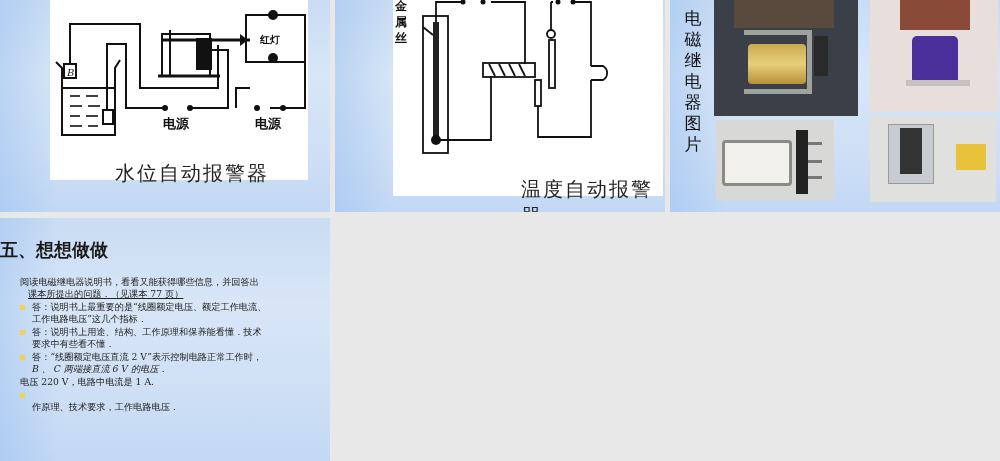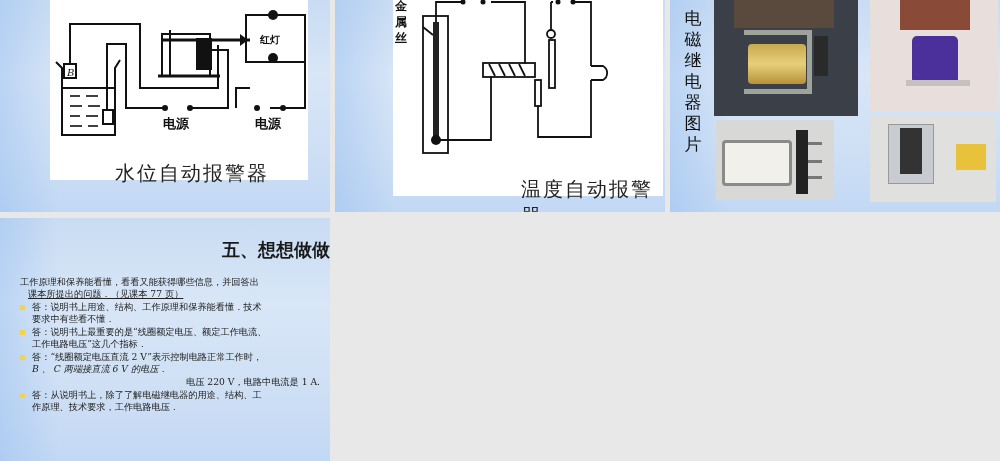--- a/index.html
+++ b/index.html
@@ -11,21 +11,21 @@
   #s1 { left: 0; top: 0; width: 330px; height: 212px; }
   #s2 { left: 335px; top: 0; width: 330px; height: 212px; }
   #s3 { left: 670px; top: 0; width: 330px; height: 212px; }
   #s4 { left: 0; top: 218px; width: 330px; height: 243px; }
   .diagram { position: absolute; background: #ffffff; }
   .cap { position: absolute; font-family: Liberation Serif, serif; font-size: 20px; color: #222; letter-spacing: 2px; }
   .lbl { position: absolute; font-family: "DejaVu Sans", sans-serif; font-weight: bold; color: #111; }
   .vtitle { position: absolute; left: 12px; top: 8px; width: 22px; font-size: 17px; line-height: 21px; color: #111; text-align: center; }
   .vtitle span { display: block; }
   .photo { position: absolute; }
-  .s4-title { position: absolute; left: 0; width: 330px; top: 20px; text-align: right; font-size: 18px; font-weight: bold; color: #1a1a1a; font-family: "DejaVu Serif", serif; }
+  .s4-title { position: absolute; left: 0; width: 330px; top: 20px; text-align: left; font-size: 18px; font-weight: bold; color: #1a1a1a; font-family: "DejaVu Serif", serif; }
   .s4-body { position: absolute; left: 20px; top: 58px; width: 300px; font-family: "DejaVu Serif", serif; font-size: 9.2px; line-height: 12px; color: #222; }
   .para { margin-bottom: 1px; }
   .para.intro { text-indent: 0; padding-left: 0; }
   .para .cont { display: block; padding-left: 8px; text-decoration: underline; }
   .bullet { position: relative; padding-left: 12px; }
   .bullet .mark { position: absolute; left: 0; top: 4px; width: 5px; height: 5px; background: #f2d34a; }
   .indent2 { padding-left: 36px; }
 </style>
 </head>
 <body>
@@ -151,40 +151,40 @@
     <div style="position:absolute; left:18px; top:8px; width:46px; height:60px; background:#c8ccd0; border:1px solid #999;"></div>
     <div style="position:absolute; left:30px; top:12px; width:22px; height:46px; background:#333;"></div>
     <div style="position:absolute; left:86px; top:28px; width:30px; height:26px; background:#e8c23a;"></div>
   </div>
 </div>
 
 <div class="slide" id="s4">
   <div class="s4-title">五、想想做做</div>
   <div class="s4-body">
     <div class="para intro">
-      <span>工作原理和保养能看懂，看看又能获得哪些信息，并回答出</span>
+      <span>阅读电磁继电器说明书，看看又能获得哪些信息，并回答出</span>
       <span class="cont">课本所提出的问题．（见课本 77 页）</span>
+    </div>
+    <div class="para bullet">
+      <span class="mark"></span>
+      <span>答：说明书上最重要的是“线圈额定电压、额定工作电流、</span><br>
+      <span>工作电路电压”这几个指标．</span>
     </div>
     <div class="para bullet">
       <span class="mark"></span>
       <span>答：说明书上用途、结构、工作原理和保养能看懂．技术</span><br>
       <span>要求中有些看不懂．</span>
     </div>
     <div class="para bullet">
       <span class="mark"></span>
-      <span>答：说明书上最重要的是“线圈额定电压、额定工作电流、</span><br>
-      <span>工作电路电压”这几个指标．</span>
-    </div>
-    <div class="para bullet">
-      <span class="mark"></span>
       <span>答：“线圈额定电压直流 2 V”表示控制电路正常工作时，</span><br>
       <span style="font-style:italic;">B 、 C 两端接直流 6 V 的电压．</span>
     </div>
-    <div class="para" style="padding-left:0;text-align:right;">
+    <div class="para" style="padding-left:0;">
       <span>电压 220 V，电路中电流是 1 A.</span>
     </div>
     <div class="para bullet">
       <span class="mark"></span>
-      <span>答：从说明书上，除了了解电磁继电器的用途、结构、工</span><br>
+      <br>
       <span>作原理、技术要求，工作电路电压．</span>
     </div>
   </div>
 </div>
 
 </body></html>

